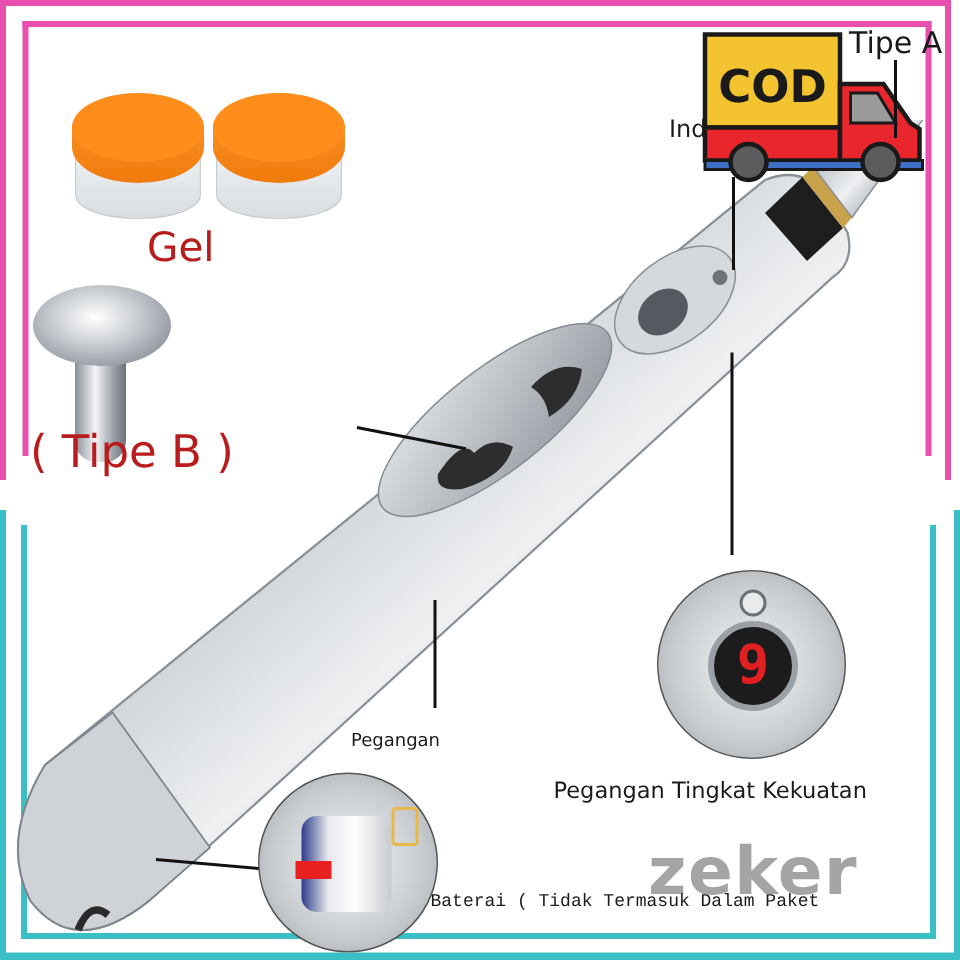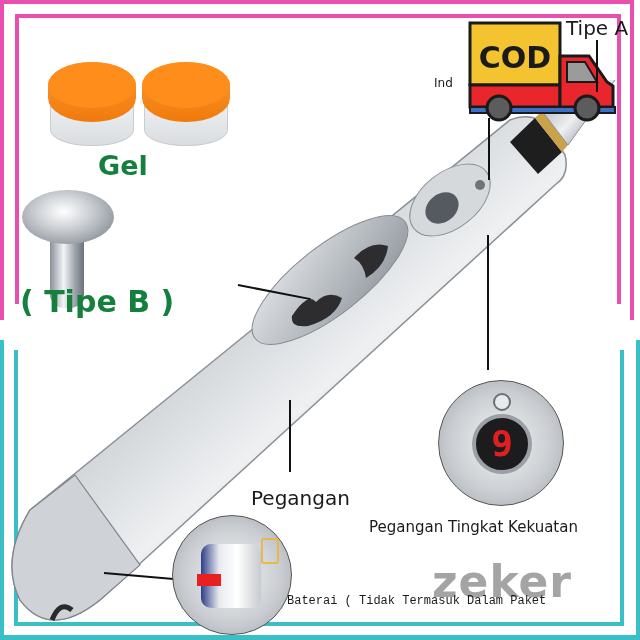--- a/index.html
+++ b/index.html
@@ -10,21 +10,21 @@
     .frame-pink-outer { left: 0; top: 0; width: 634px; height: 320px; border-top: 4px solid #e94fae; border-right: 4px solid #e94fae; border-left: 4px solid #e94fae; }
     .frame-pink-inner { left: 15px; top: 14px; width: 606px; height: 290px; border-top: 4px solid #e94fae; border-left: 4px solid #e94fae; border-right: 4px solid #e94fae; }
     .frame-teal-outer { left: 0; top: 340px; width: 640px; height: 300px; border-left: 4px solid #3bbfc6; border-bottom: 5px solid #3bbfc6; border-right: 4px solid #3bbfc6; }
     .frame-teal-inner { left: 14px; top: 350px; width: 610px; height: 276px; border-left: 4px solid #3bbfc6; border-bottom: 4px solid #3bbfc6; border-right: 4px solid #3bbfc6; }
 
     .gel-jar { position: absolute; width: 88px; height: 88px; }
     .jar-body { position: absolute; left: 2px; top: 40px; width: 84px; height: 44px; border-radius: 0 0 40px 40px / 0 0 16px 16px; background: linear-gradient(180deg,#eef0f2,#d9dde0); border: 1px solid #c9cdd1; }
     .jar-lid { position: absolute; left: 0; top: 0; width: 88px; height: 60px; border-radius: 44px / 24px; background: linear-gradient(180deg,#ff9a2e,#f07a0c); }
     .jar-lid::after { content:""; position:absolute; left:0; top:0; width:88px; height:46px; border-radius:44px/23px; background:#ff8d1c; }
 
-    .label-bold { position: absolute; font-weight: bold; color: #15803d; font-family: "DejaVu Sans", sans-serif; }
+    .label-bold { position: absolute; font-weight: normal; color: #b91c1c; font-family: "DejaVu Sans", sans-serif; }
     .label { position: absolute; color: #1a1a1a; font-family: "DejaVu Sans", sans-serif; }
 
     .tip-b { position: absolute; left: 22px; top: 190px; width: 94px; height: 120px; }
     .tip-head { position: absolute; left: 0; top: 0; width: 92px; height: 54px; border-radius: 46px / 27px; background: radial-gradient(ellipse at 45% 40%, #ffffff 0%, #c9cdd2 40%, #8d939a 80%, #6d737a 100%); }
     .tip-stem { position: absolute; left: 28px; top: 40px; width: 34px; height: 78px; border-radius: 6px 6px 14px 14px; background: linear-gradient(90deg,#8a9098,#f3f4f6 40%,#9aa0a7 75%,#6c727a); }
 
     .pen { position: absolute; left: -10px; top: 80px; width: 800px; height: 700px; pointer-events: none; }
 
     .cod-badge { position: absolute; left: 467px; top: 20px; width: 150px; height: 104px; }
 
@@ -98,37 +98,37 @@
   <text x="48" y="48" text-anchor="middle" font-family="DejaVu Sans, sans-serif" font-size="30" font-weight="bold" fill="#1a1a1a">COD</text>
   <rect x="3" y="65" width="90" height="22" fill="#e8262c" stroke="#1a1a1a" stroke-width="3"></rect>
   <path d="M93 36 L122 36 L140 62 L146 66 L146 87 L93 87 Z" fill="#e8262c" stroke="#1a1a1a" stroke-width="3"></path>
   <path d="M100 42 L118 42 L130 62 L100 62 Z" fill="#9b9b9b" stroke="#1a1a1a" stroke-width="2"></path>
   <rect x="3" y="87" width="145" height="6" fill="#3d6fc4" stroke="#1a1a1a" stroke-width="2"></rect>
   <circle cx="32" cy="88" r="12" fill="#5c5c5c" stroke="#1a1a1a" stroke-width="3"></circle>
   <circle cx="120" cy="88" r="12" fill="#5c5c5c" stroke="#1a1a1a" stroke-width="3"></circle>
 </svg>
 
 <div class="label" style="left:566px; top:16px; font-size:20px;">Tipe A</div>
-<div class="label" style="left:434px; top:76px; font-size:12px;">Ind</div>
+<div class="label" style="left:446px; top:76px; font-size:16px;">Ind</div>
 
 <div class="callout-line" style="left:488px; top:118px; width:1.5px; height:62px;"></div>
 <div class="callout-line" style="left:596px; top:40px; width:1.5px; height:52px;"></div>
 <div class="callout-line" style="left:238px; top:284px; width:74px; height:1.5px; transform:rotate(11deg); transform-origin:left;"></div>
 <div class="callout-line" style="left:289px; top:400px; width:1.5px; height:72px;"></div>
 <div class="callout-line" style="left:487px; top:235px; width:1.5px; height:135px;"></div>
 <div class="callout-line" style="left:104px; top:572px; width:70px; height:1.5px; transform:rotate(5deg); transform-origin:left;"></div>
 
 <div class="zoom-circle" style="left:438px; top:380px; width:126px; height:126px;">
   <div style="position:absolute; left:33px; top:33px; width:60px; height:60px; border-radius:50%; background:#1c1c1e; border:4px solid #9aa0a6;"></div>
   <div style="position:absolute; left:54px; top:12px; width:18px; height:18px; border-radius:50%; background:#e8eaec; border:2px solid #6b7177;"></div>
   <div style="position:absolute; left:0; width:126px; top:42px; text-align:center; font-family:'DejaVu Sans Mono', monospace; font-size:36px; color:#e02020; font-weight:bold;">9</div>
 </div>
 
 <div class="zoom-circle" style="left:172px; top:515px; width:120px; height:120px;">
   <div style="position:absolute; left:28px; top:28px; width:60px; height:64px; border-radius:10px; background:linear-gradient(90deg,#2f3d8a 0%,#e8eaee 30%,#ffffff 60%,#c7cbd0 100%);"></div>
   <div style="position:absolute; left:24px; top:58px; width:24px; height:12px; background:#e82020;"></div>
   <div style="position:absolute; left:88px; top:22px; width:18px; height:26px; border:2px solid #e8b84a; border-radius:3px;"></div>
 </div>
 
-<div class="label" style="left:251px; top:486px; font-size:20px;">Pegangan</div>
+<div class="label" style="left:234px; top:486px; font-size:12px;">Pegangan</div>
 <div class="label" style="left:369px; top:518px; font-size:15px;">Pegangan Tingkat Kekuatan</div>
 <div class="watermark">zeker</div>
 <div class="label" style="left:287px; top:594px; font-size:12px;font-family:Liberation Mono, monospace;">Baterai ( Tidak Termasuk Dalam Paket</div>
 
 </body></html>

